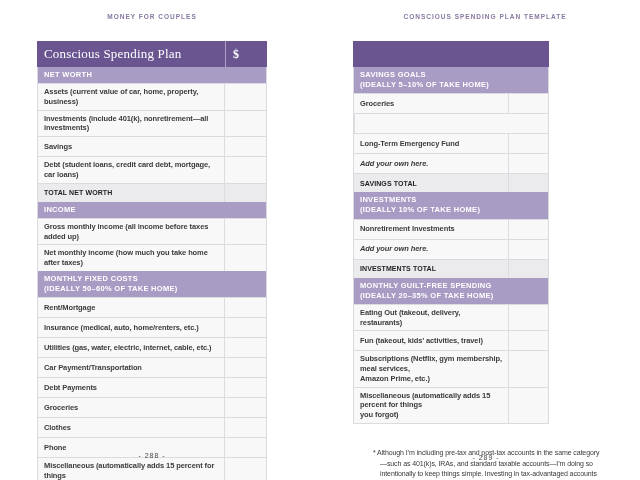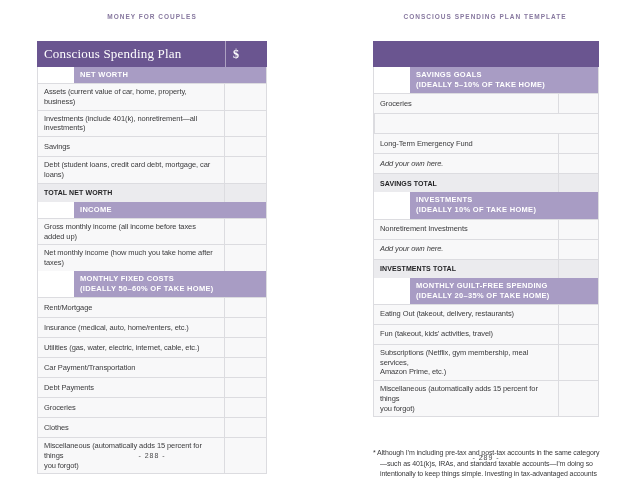--- a/index.html
+++ b/index.html
@@ -21,21 +21,21 @@
   .running-head.right { left: 370px; width: 230px; }
 
   .csp-table {
     position: absolute; top: 42px;
     border-left: 1px solid #dcdce0;
     border-right: 1px solid #dcdce0;
     border-bottom: 1px solid #dcdce0;
     box-sizing: border-box;
   }
   .csp-table.left { left: 37px; width: 230px; }
-  .csp-table.right { left: 373px; width: 226px; }
+  .csp-table.right { left: 353px; width: 196px; }
 
   .thead {
     display: flex; align-items: center;
     height: 26px;
     background: var(--table-header, #6a5590);
     margin: -1px -1px 0 -1px;
   }
   .thead .title {
     flex: 1;
     font-family: "Liberation Serif", serif;
@@ -53,41 +53,42 @@
   .thead.blank { margin: -1px -1px 0 -1px; }
 
   .trow { display: flex; align-items: stretch; border-top: 1px solid #dcdce0; }
   .trow:first-child { border-top: none; }
   .trow .lab {
     flex: 1;
     display: flex; align-items: center;
     padding: 3px 6px;
     white-space: pre-line;
     box-sizing: border-box;
+    font-weight: bold;
   }
   .trow .val {
     width: 42px;
     border-left: 1px solid #dcdce0;
     box-sizing: border-box;
   }
   .csp-table.right .trow .val { width: 40px; }
 
   .trow.item { background: var(--item-row-bg, #f8f8f9); min-height: 19px; }
   .trow.item .lab {
     font-size: 7.5px; color: #3b3b3d; line-height: 1.3; letter-spacing: -0.1px;
   }
   .trow.item.italic .lab { font-style: italic; }
 
   .trow.total { background: var(--total-row-bg, #ebebee); min-height: 18px; }
   .trow.total .lab {
     font-size: 7px; font-weight: bold; color: #1e1e20;
     text-transform: uppercase; letter-spacing: 0.1px;
   }
 
-  .trow.section { background: var(--section-header, #a89cc4); min-height: 16px; border-top: none; margin-left: 36px; }
+  .trow.section { background: var(--section-header, #a89cc4); min-height: 16px; border-top: none; }
   .trow.section .lab {
     font-size: 7.5px; font-weight: bold; color: #ffffff;
     text-transform: uppercase; letter-spacing: 0.3px; line-height: 1.35;
     padding: 3px 6px;
   }
 
   .footnote-block {
     position: absolute; left: 373px; width: 232px;
     font-size: 7px; color: #38383a; line-height: 1.5;
   }
@@ -177,20 +178,24 @@
         </div>
         <div class="trow item">
           <div class="lab">Groceries</div>
           <div class="val"></div>
         </div>
         <div class="trow item">
           <div class="lab">Clothes</div>
           <div class="val"></div>
         </div>
         <div class="trow item">
+          <div class="lab">Phone</div>
+          <div class="val"></div>
+        </div>
+        <div class="trow item">
           <div class="lab">Miscellaneous (automatically adds 15 percent for things
 you forgot)</div>
           <div class="val"></div>
         </div>
       </div>
   </div>
 
   <div class="csp-table right">
     <div class="thead blank"></div>
     <div>

